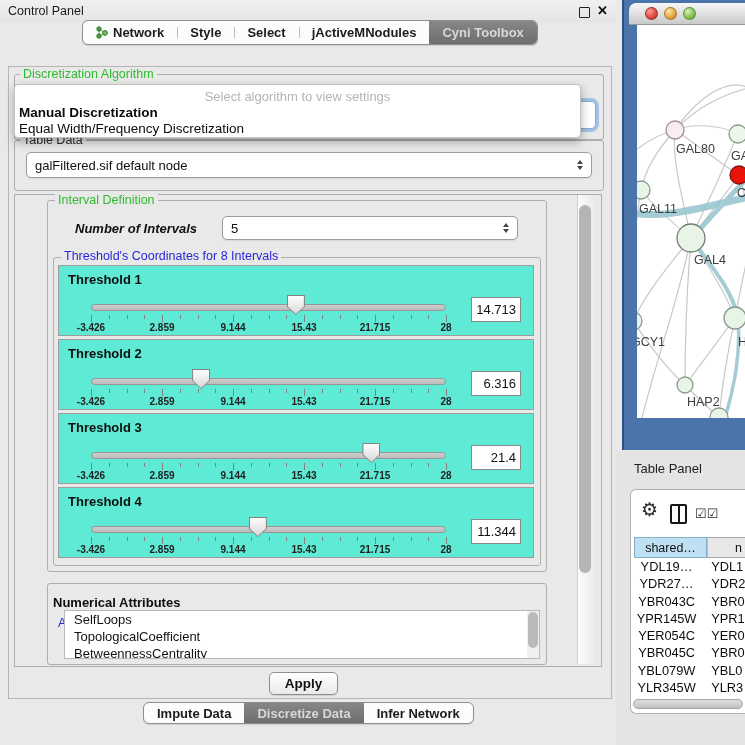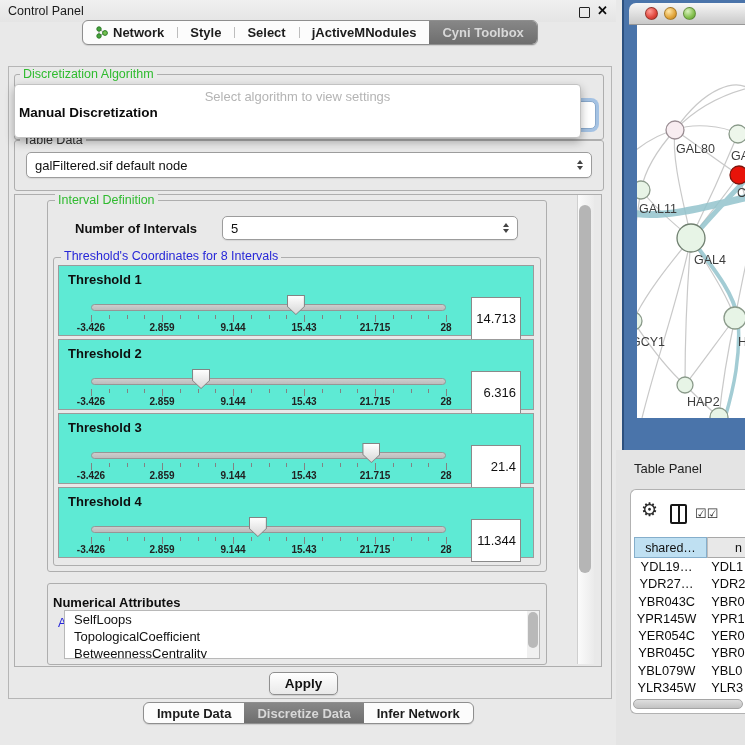--- a/index.html
+++ b/index.html
@@ -45,32 +45,32 @@
   .noi-combo{left:222px;top:216px;width:296px;height:24px;}
   .stepper{position:absolute;right:8px;top:50%;transform:translateY(-50%);display:flex;flex-direction:column;gap:2px;align-items:center;}
   .arr-up{width:0;height:0;border-left:3.5px solid transparent;border-right:3.5px solid transparent;border-bottom:4px solid #444;}
   .arr-dn{width:0;height:0;border-left:3.5px solid transparent;border-right:3.5px solid transparent;border-top:4px solid #444;}
 
   .scrollpanel{left:14px;top:194px;width:586px;height:471px;border:1px solid #aeaeae;}
   .vsb-track{left:577px;top:195px;width:16px;height:469px;background:linear-gradient(90deg,#fbfbfb,#ebebeb);border-left:1px solid #cfcfcf;}
   .vsb-thumb{left:579px;top:205px;width:12px;height:368px;border-radius:6px;background:#b5b5b5;}
 
   .int-group{left:47px;top:200px;width:498px;height:370px;}
-  .noi-label{left:75px;top:221px;font-size:13px;font-weight:700;color:#111;}
+  .noi-label{left:75px;top:221px;font-size:13px;font-weight:700;color:#111;font-style:italic;}
   .thr-group{left:53px;top:257px;width:486px;height:307px;}
 
   .tbox{left:58px;width:476px;height:71px;border:1px solid #9b9b9b;background:#5eead4;box-sizing:border-box;}
   .tlabel{left:9px;top:6px;font-size:13px;font-weight:700;color:#0e0e0e;}
   .track{left:32px;top:38px;width:355px;height:7px;border-radius:4px;background:linear-gradient(#cdcdcd,#bcbcbc);border:1px solid #969696;box-sizing:border-box;}
   .thumb{top:29px;width:18px;height:20px;background:#838383;clip-path:polygon(0 0,100% 0,100% 58%,50% 100%,0 58%);}
   .thumb-in{position:absolute;left:1px;right:1px;top:1px;bottom:1px;background:linear-gradient(#fefefe,#d7d7d7);clip-path:polygon(0 0,100% 0,100% 58%,50% 100%,0 58%);}
   .tick{top:49px;width:1px;height:4px;background:#828282;}
   .tick.major{height:7px;}
   .ticklab{top:56px;width:44px;text-align:center;font-size:10px;font-weight:700;color:#222;}
-  .tvalue{left:412px;top:31px;width:50px;height:43px;background:#fff;border:1px solid #8a8a8a;font-size:13px;display:flex;align-items:center;justify-content:flex-end;padding-right:4px;box-sizing:border-box;}
+  .tvalue{left:412px;top:31px;width:50px;height:25px;background:#fff;border:1px solid #8a8a8a;font-size:13px;display:flex;align-items:center;justify-content:flex-end;padding-right:4px;box-sizing:border-box;}
 
   .attr-group{left:47px;top:583px;width:498px;height:80px;}
   .attr-title{left:53px;top:595px;font-size:13px;font-weight:700;color:#0e0e0e;}
   .attr-list{left:64px;top:610px;width:476px;height:49px;background:#fff;border:1px solid #b8b8b8;overflow:hidden;box-sizing:border-box;}
   .attr-item{font-size:13px;line-height:17px;padding-left:9px;color:#111;white-space:nowrap;}
   .attr-sb-track{left:527px;top:611px;width:12px;height:47px;background:#f0f0f0;}
   .attr-sb-thumb{left:528px;top:612px;width:10px;height:36px;border-radius:5px;background:#b9b9b9;}
 
   .apply-btn{left:269px;top:672px;width:67px;height:21px;border:1px solid #8f8f8f;border-radius:5px;background:linear-gradient(#ffffff,#e9e9e9);font-size:13.5px;font-weight:600;display:flex;align-items:center;justify-content:center;box-shadow:0 1px 1px rgba(0,0,0,.12);}
 
@@ -337,20 +337,21 @@
       </div>
       <div class="tab-seg">
         <span>Infer Network</span>
       </div>
     </div>
 
   <div class="abs popup">
     <div class="popup-header">Select algorithm to view settings</div>
     <div id="popupOpts">
         <div class="popup-opt first">Manual Discretization</div>
+        <div class="popup-opt">Equal Width/Frequency Discretization</div>
       </div>
   </div>
 
   <div class="abs net-win"></div>
   <div class="abs net-titlebar"></div>
   <div class="abs light red"></div>
   <div class="abs light yellow"></div>
   <div class="abs light green"></div>
   <div class="abs net-canvas">
     <svg id="netSvg" width="108" height="393" viewBox="0 0 108 393">

